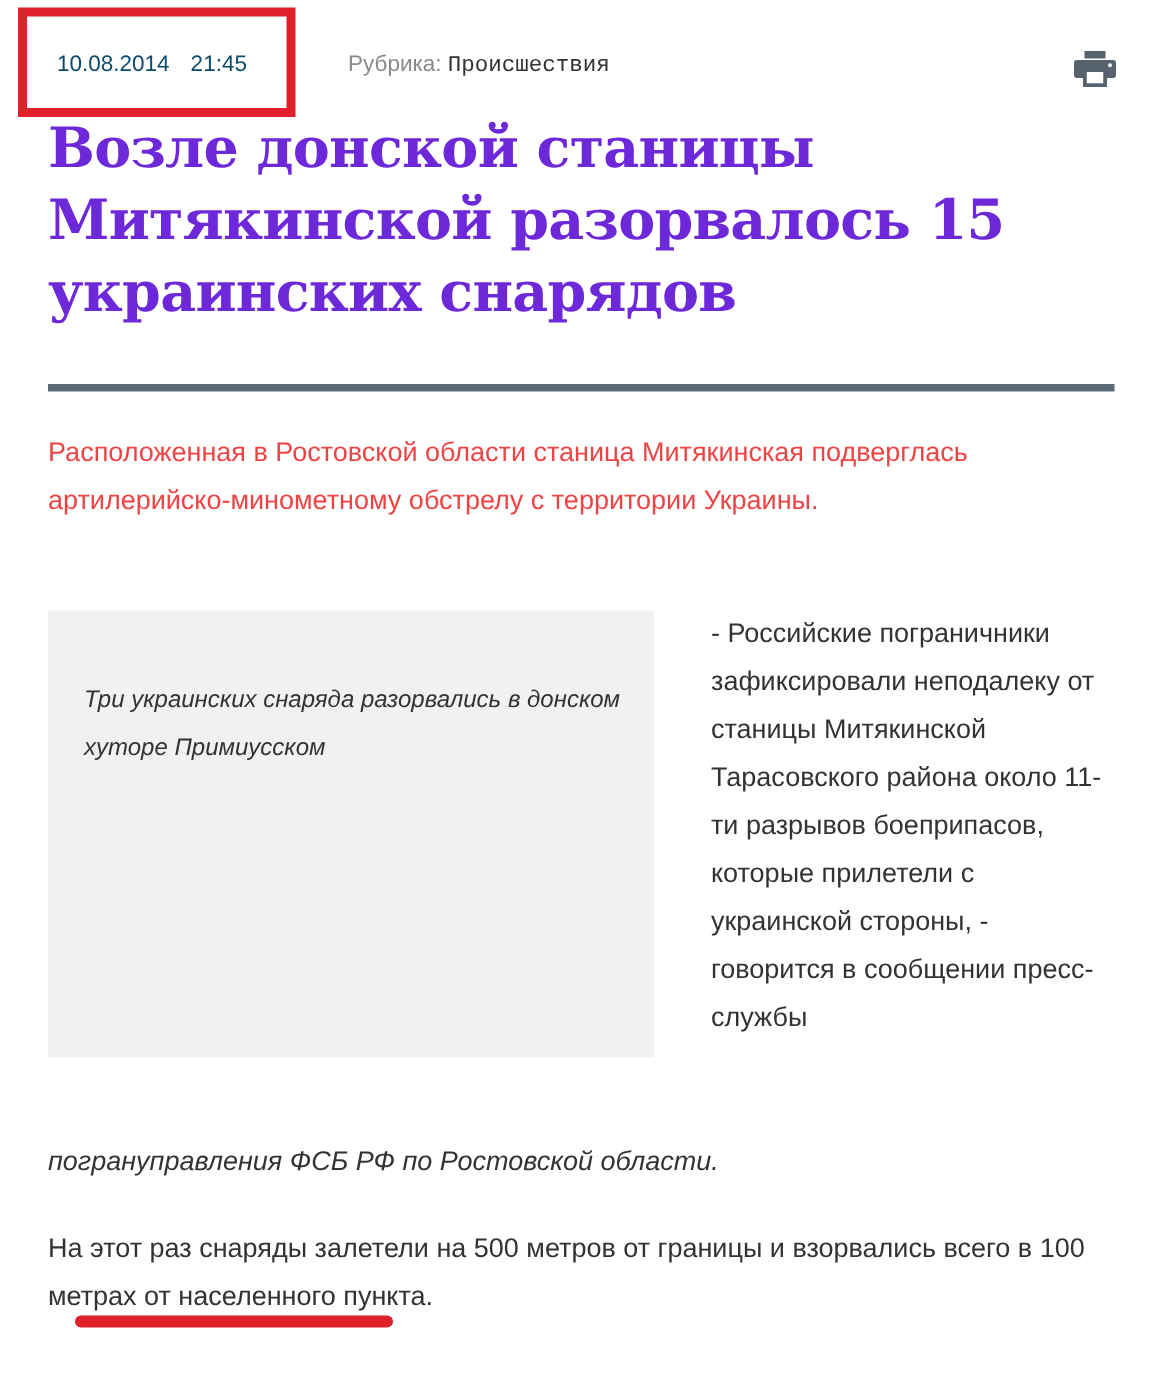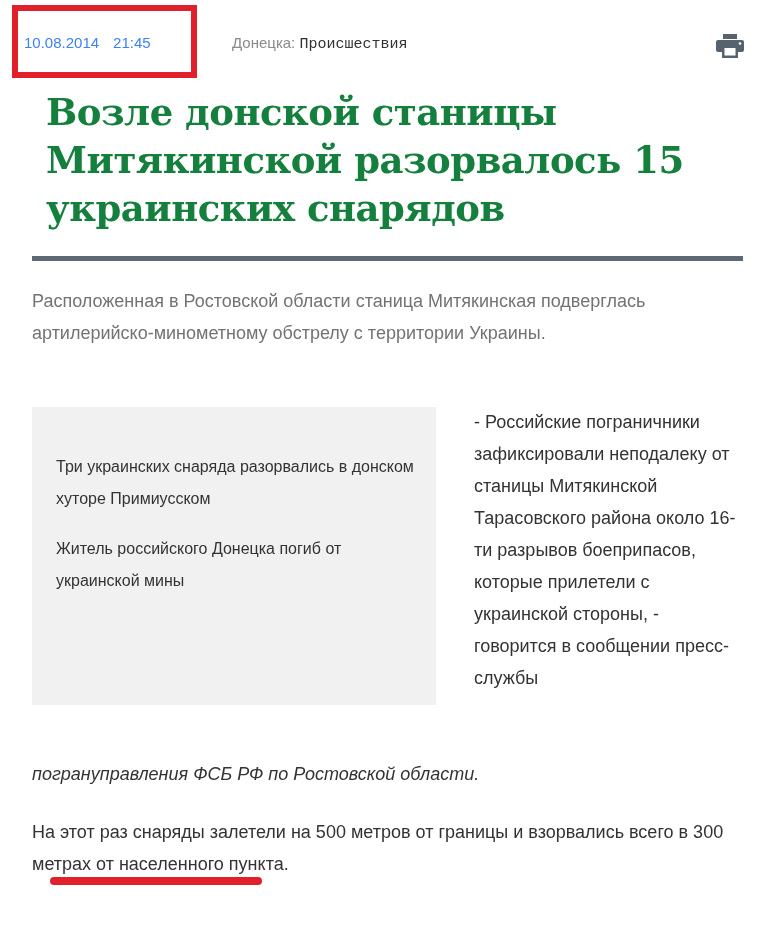--- a/index.html
+++ b/index.html
@@ -1,48 +1,48 @@
 <!DOCTYPE html>
 <html><head>
 <meta charset="utf-8">
 <style>
   html, body { margin:0; padding:0; background:#ffffff; }
   body { width:772px; height:929px; position:relative; overflow:hidden;
          font-family:"Liberation Sans", "DejaVu Sans", sans-serif; color:#2b2b2b; }
-  .meta { position:absolute; top:34px; left:24px; font-size:15px; color:#3b82f6; white-space:nowrap; }
+  .meta { position:absolute; top:34px; left:38px; font-size:15px; color:#0c4a6e; white-space:nowrap; }
   .meta .time { margin-left:14px; }
   .rubric { position:absolute; top:34px; left:232px; font-size:15px; color:#8a8a8a; white-space:nowrap; }
   .rubric .val { color:#333;font-family:Liberation Mono, monospace; }
   .highlight-box { position:absolute; left:12px; top:5px; width:173px; height:61px;
                    border:6px solid #e0202a; }
   .print { position:absolute; left:716px; top:34px; width:28px; height:24px; cursor:pointer; }
-  h1.title { position:absolute; left:32px; top:74px; width:700px; margin:14px;
+  h1.title { position:absolute; left:32px; top:74px; width:700px; margin:0;
              font-family:"DejaVu Serif","Liberation Serif", serif; font-weight:bold;
-             font-size:37px; line-height:48px; color:#15803d; letter-spacing:-0.5px; }
+             font-size:37px; line-height:48px; color:#6d28d9; letter-spacing:-0.5px; }
   .divider { position:absolute; left:32px; top:256px; width:711px; height:5px; background:#5d6a76; }
-  .lead { position:absolute; left:32px; top:285px; width:700px; font-size:18px; line-height:32px; color:#737373; }
+  .lead { position:absolute; left:32px; top:285px; width:700px; font-size:18px; line-height:32px; color:#ef4444; }
   .aside { position:absolute; left:32px; top:407px; width:404px; height:298px; background:#f1f1f1; }
-  .aside ul { list-style:none; margin:0; padding:44px 20px 0 24px; }
+  .aside ul { list-style:none; margin:0; padding:44px 20px 0 24px;font-style:italic; }
   .aside li { font-size:16px; line-height:32px; color:#333; margin-bottom:18px; cursor:pointer; }
   .col-text { position:absolute; left:474px; top:406px; width:265px; font-size:18px; line-height:32px; color:#333; }
   .cont { position:absolute; left:32px; top:758px; width:720px; font-size:18px; line-height:32px; color:#333;font-style:italic; }
   .para2 { position:absolute; left:32px; top:816px; width:720px; font-size:18px; line-height:32px; color:#333; }
   .underline-mark { position:absolute; left:50px; top:877px; width:212px; height:8px; border-radius:4px; background:#e0202a; }
 </style>
 </head>
 <body>
 
 <div class="highlight-box"></div>
 
 <div class="meta">
   <span>10.08.2014</span><span class="time">21:45</span>
 </div>
 
 <div class="rubric">
-  <span>Донецка:</span>
+  <span>Рубрика:</span>
   <span class="val">Происшествия</span>
 </div>
 
 <div class="print">
   <svg width="28" height="24" viewBox="0 0 28 24">
     <rect x="7" y="0" width="14" height="5" fill="#56626e"></rect>
     <rect x="0" y="6" width="28" height="12" rx="2" fill="#56626e"></rect>
     <rect x="6" y="13" width="16" height="11" fill="#56626e"></rect>
     <rect x="8.5" y="14" width="11" height="7.5" fill="#ffffff"></rect>
     <circle cx="24" cy="9.5" r="1.3" fill="#ffffff"></circle>
@@ -51,23 +51,22 @@
 
 <h1 class="title">Возле донской станицы Митякинской разорвалось 15 украинских снарядов</h1>
 
 <div class="divider"></div>
 
 <p class="lead" style="margin:0;">Расположенная в Ростовской области станица Митякинская подверглась артилерийско-минометному обстрелу с территории Украины.</p>
 
 <div class="aside">
   <ul>
     <li>Три украинских снаряда разорвались в донском хуторе Примиусском</li>
-    <li>Житель российского Донецка погиб от украинской мины</li>
   </ul>
 </div>
 
-<p class="col-text" style="margin:0;">- Российские пограничники зафиксировали неподалеку от станицы Митякинской Тарасовского района около 16-ти разрывов боеприпасов, которые прилетели с украинской стороны, - говорится в сообщении пресс-службы</p>
+<p class="col-text" style="margin:0;">- Российские пограничники зафиксировали неподалеку от станицы Митякинской Тарасовского района около 11-ти разрывов боеприпасов, которые прилетели с украинской стороны, - говорится в сообщении пресс-службы</p>
 
 <p class="cont" style="margin:0;">погрануправления ФСБ РФ по Ростовской области.</p>
 
-<p class="para2" style="margin:0;">На этот раз снаряды залетели на 500 метров от границы и взорвались всего в 300 метрах от населенного пункта.</p>
+<p class="para2" style="margin:0;">На этот раз снаряды залетели на 500 метров от границы и взорвались всего в 100 метрах от населенного пункта.</p>
 
 <div class="underline-mark"></div>
 
 </body></html>

